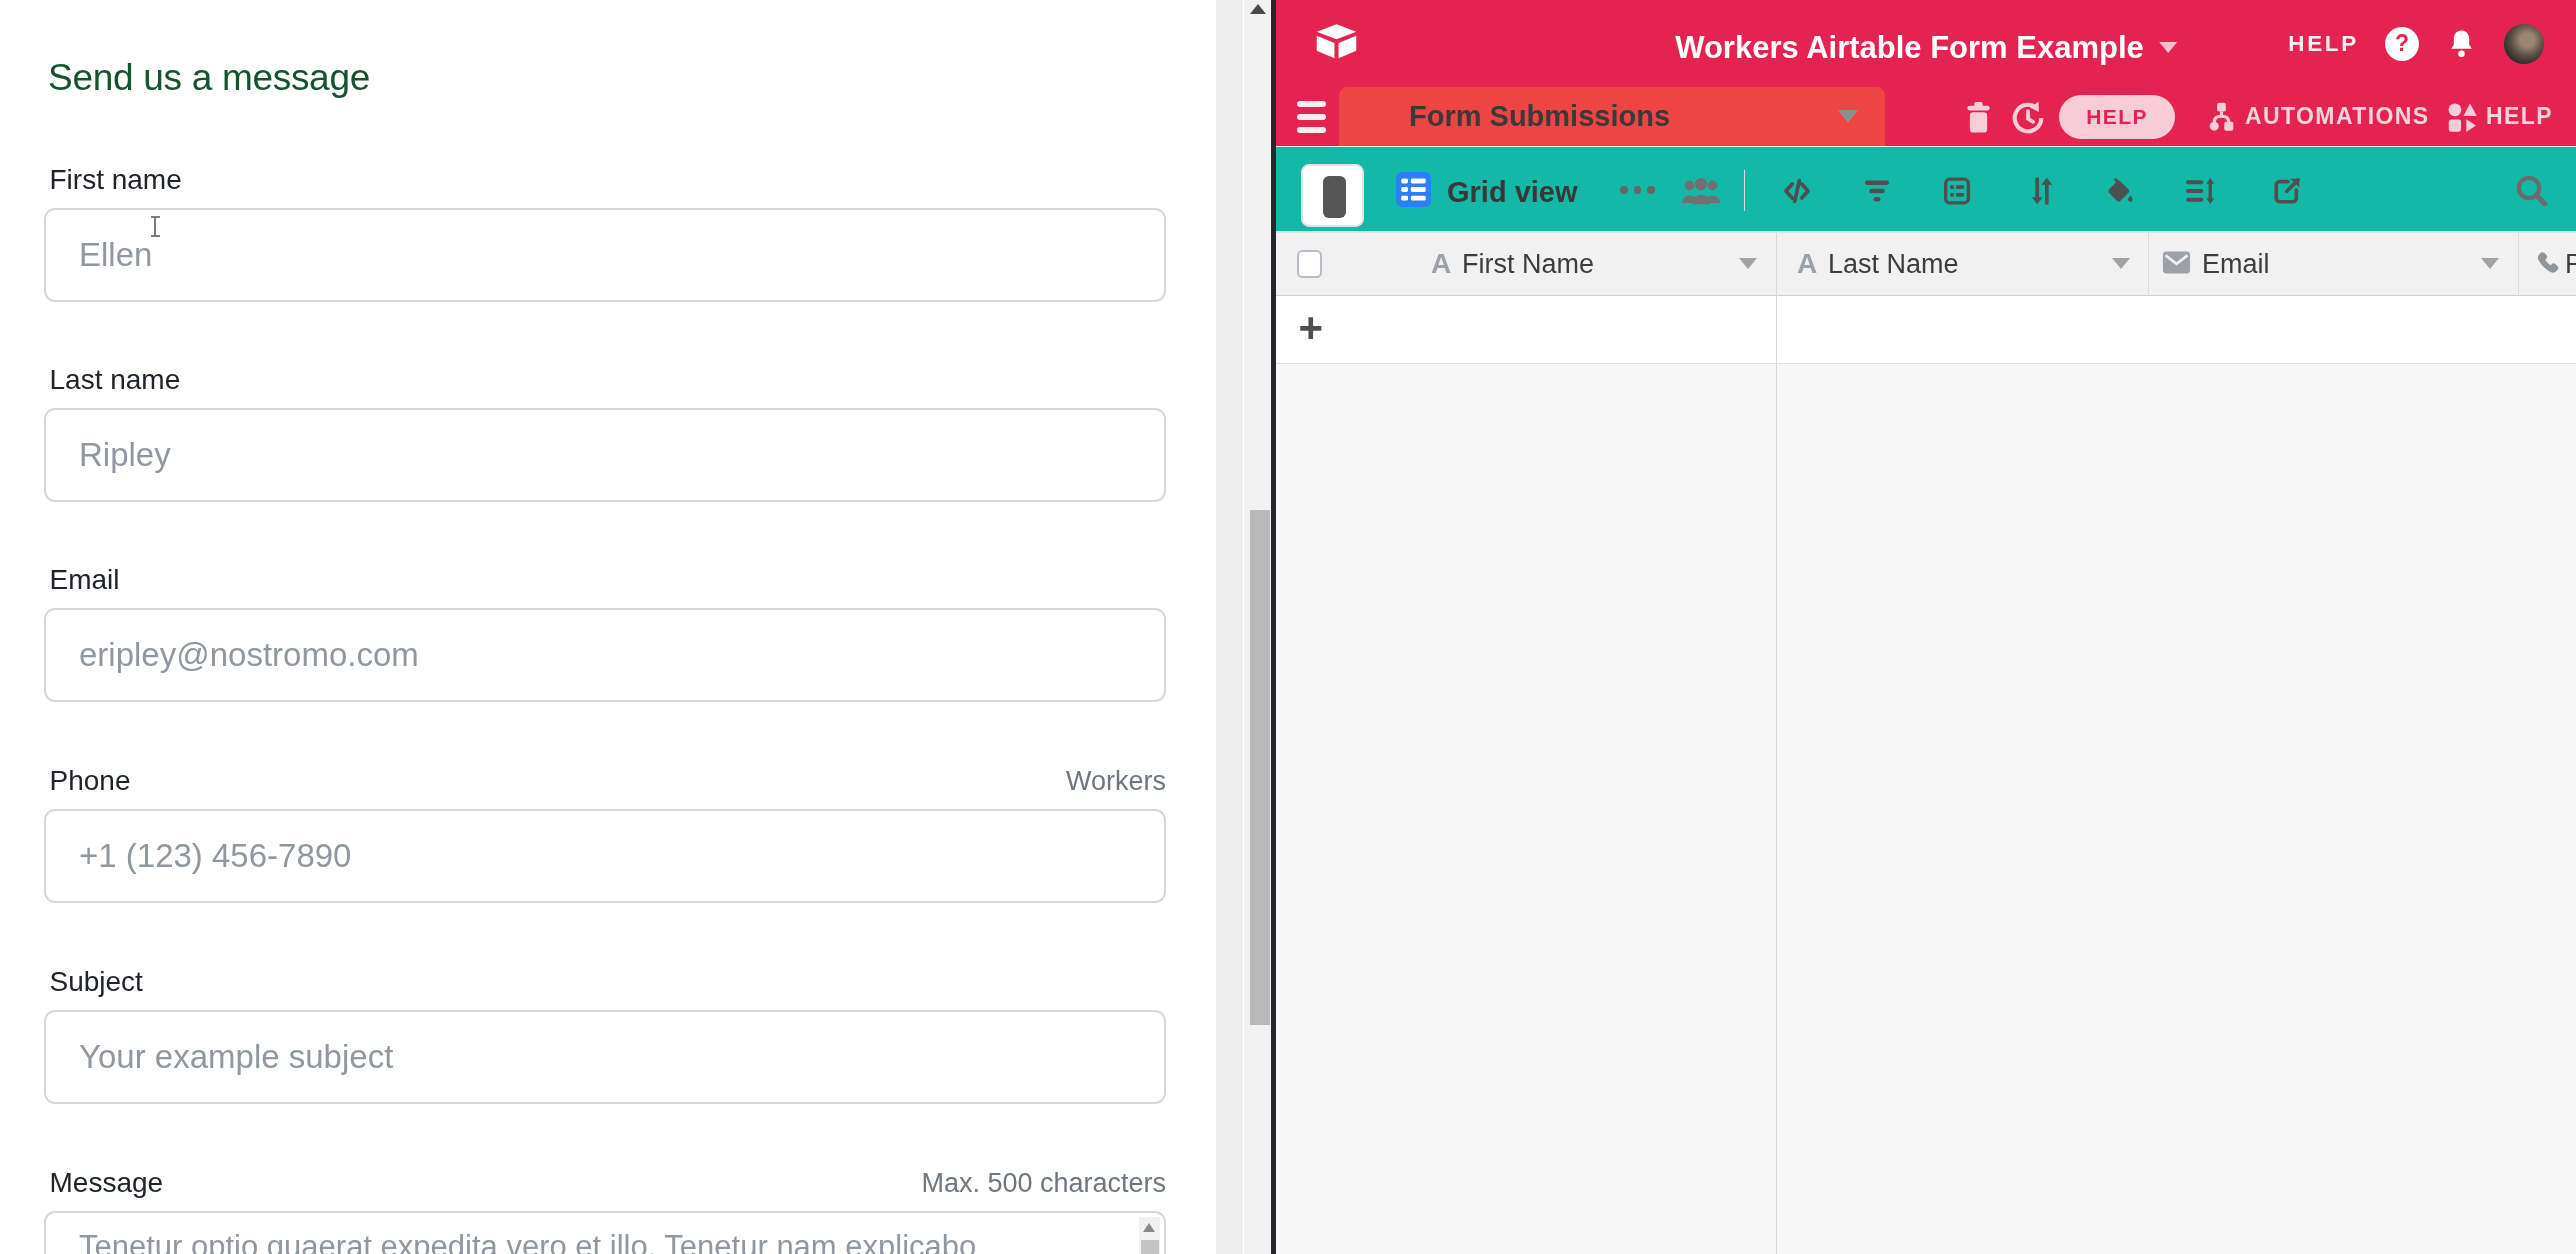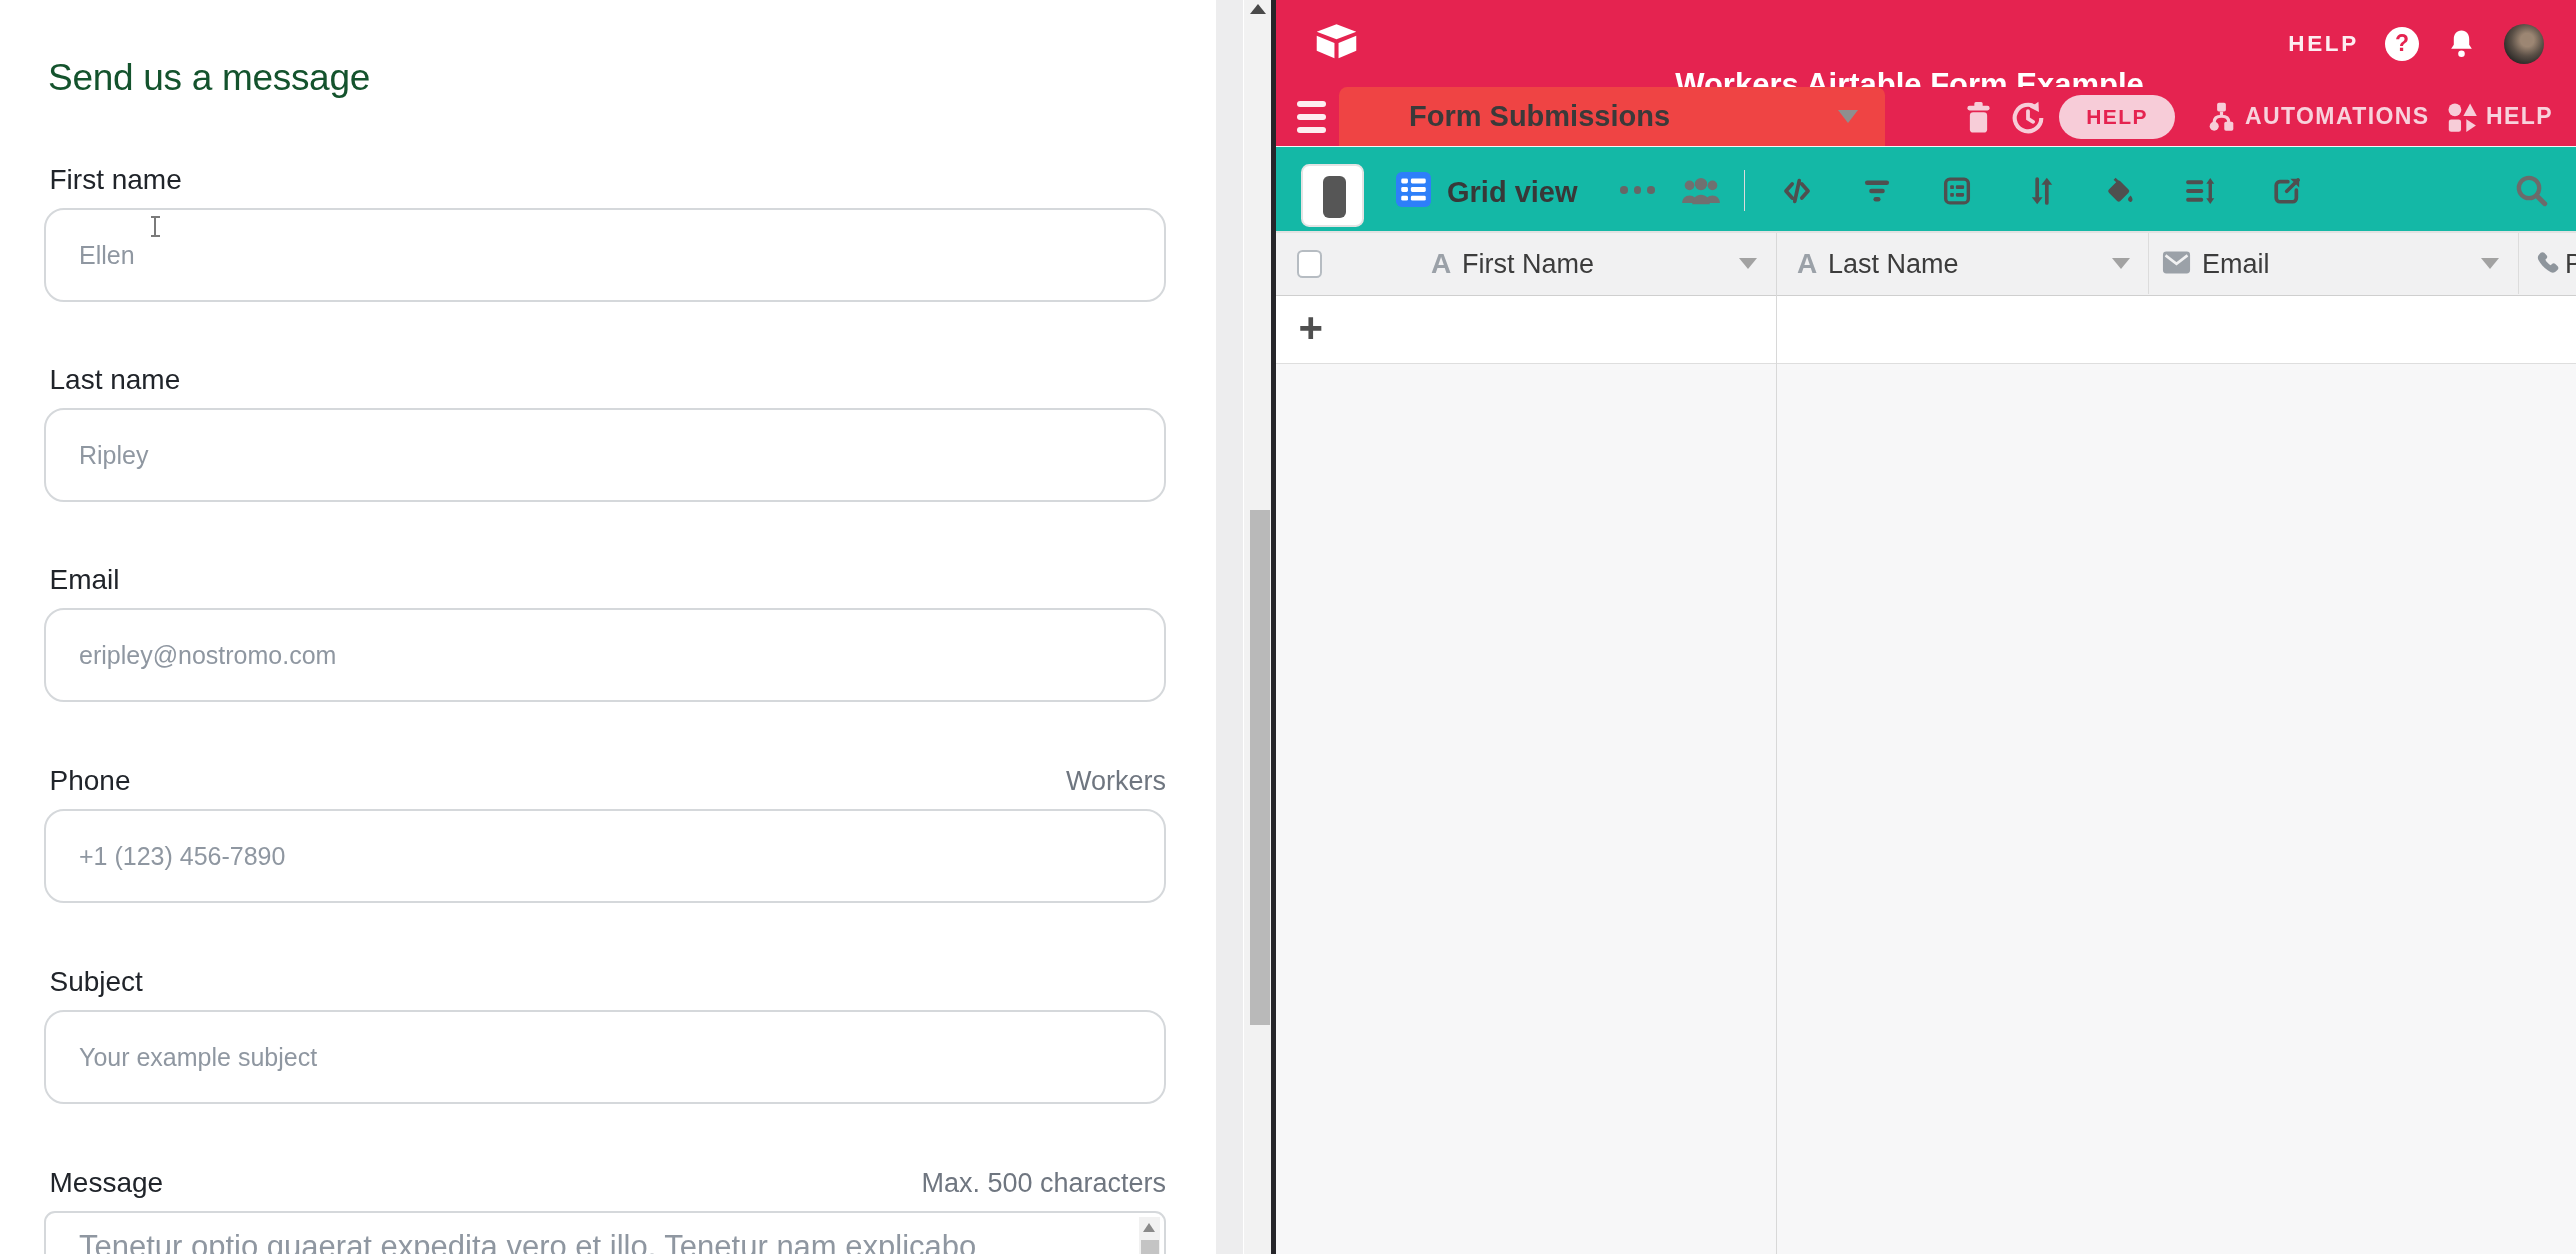--- a/index.html
+++ b/index.html
@@ -9,22 +9,22 @@
 
   
   .form-pane { position:absolute; left:0; top:0; width:1216px; height:1255px; background:#ffffff; }
   .form-title { position:absolute; left:48px; top:57px; font-size:37px; font-weight:500;
     color:#14532d; letter-spacing:-0.3px; }
   .field { position:absolute; left:44px; width:1122px; }
   .f0{top:164px;} .f1{top:364px;} .f2{top:564px;} .f3{top:765px;} .f4{top:966px;} .f5{top:1167px;}
   .field > label { position:absolute; left:5.5px; top:0; font-size:28px; font-weight:500; color:#20242a; }
   .field .hint { position:absolute; right:0; top:1.4px; font-size:27px; color:#6f7680; }
   .tbox { position:absolute; left:0; top:44px; width:1122px; height:94px;
-    border:2px solid #d5d8db; border-radius:20px; background:#fff; outline:none;
-    padding:0 0 0 33px; font-size:25px; color:#4a515b; font-family:"Liberation Sans",sans-serif; }
+    border:2px solid #d5d8db; border-radius:11px; background:#fff; outline:none;
+    padding:0 0 0 33px; font-size:33px; color:#4a515b; font-family:"Liberation Sans",sans-serif; }
   .tbox::placeholder { color:#8f97a1; opacity:1; }
   .msgbox { position:absolute; left:0; top:44px; width:1122px; height:191px;
     border:2px solid #d5d8db; border-radius:11px; background:#fff; overflow:hidden; }
   .msgtext { position:absolute; left:33px; top:16.4px; font-size:31px; color:#8f97a1; white-space:nowrap; }
   .msg-scroll { position:absolute; right:4.1px; top:4.1px; width:20.5px; height:177px; background:#f1f1f1; }
   .msg-scroll .sb-up { position:absolute; top:5.5px; left:3.4px; width:0; height:0;
     border-left:6.8px solid transparent; border-right:6.8px solid transparent; border-bottom:9px solid #8a8a8a; }
   .msg-scroll .sb-thumb { position:absolute; top:23px; left:1.4px; width:18px; height:48px; background:#c4c4c4; }
   .text-cursor { position:absolute; left:154px; top:217px; width:2px; height:19px; background:#7a7a7a; }
   .text-cursor::before, .text-cursor::after { content:""; position:absolute; left:-3.4px; width:9px; height:2px; background:#7a7a7a; }
@@ -36,22 +36,22 @@
   .page-scrollbar .arrow-up { position:absolute; top:4.1px; left:5.5px; width:0; height:0;
     border-left:8.2px solid transparent; border-right:8.2px solid transparent; border-bottom:10.2px solid #4a4a4a; }
   .page-scrollbar .thumb { position:absolute; left:5.5px; top:510px; width:20.5px; height:515px; background:#b9b9b9; }
   .window-edge { position:absolute; left:1271px; top:0; width:4.8px; height:1255px; background:#26262a; }
 
   
   .at-pane { position:absolute; left:1276px; top:0; width:1300px; height:1255px;
     background:#f7f7f8; overflow:hidden; }
   .at-topbar { position:absolute; left:0; top:0; width:100%; height:87px; background:#e52350; }
   .at-logo { position:absolute; left:38px; top:22px; }
-  .at-title-group { position:absolute; left:50%; top:16px; height:87px; transform:translateX(-50%);
-    display:flex; align-items:flex-end; gap:15px; }
+  .at-title-group { position:absolute; left:50%; top:4px; height:87px; transform:translateX(-50%);
+    display:flex; align-items:center; gap:15px; }
   .at-title { font-size:31px; font-weight:700; color:#ffffff; white-space:nowrap; }
   .caret-down-lite { width:0; height:0; border-left:9px solid transparent; border-right:9px solid transparent;
     border-top:11px solid rgba(255,255,255,0.72); }
   .at-top-right { position:absolute; right:32px; top:0; height:87px; display:flex; align-items:center; gap:26px; }
   .at-help { font-size:22.5px; font-weight:600; letter-spacing:2.7px; color:rgba(255,255,255,0.92); }
   .q-circle { width:34px; height:34px; border-radius:50%; background:#ffffff; display:flex;
     align-items:center; justify-content:center; font-size:23px; font-weight:800; color:#e52350; }
   .avatar { width:40px; height:40px; border-radius:50%;
     background:radial-gradient(circle at 58% 40%, #9c8673 0 20%, #5a4f46 48%, #262524 78%); }
 

